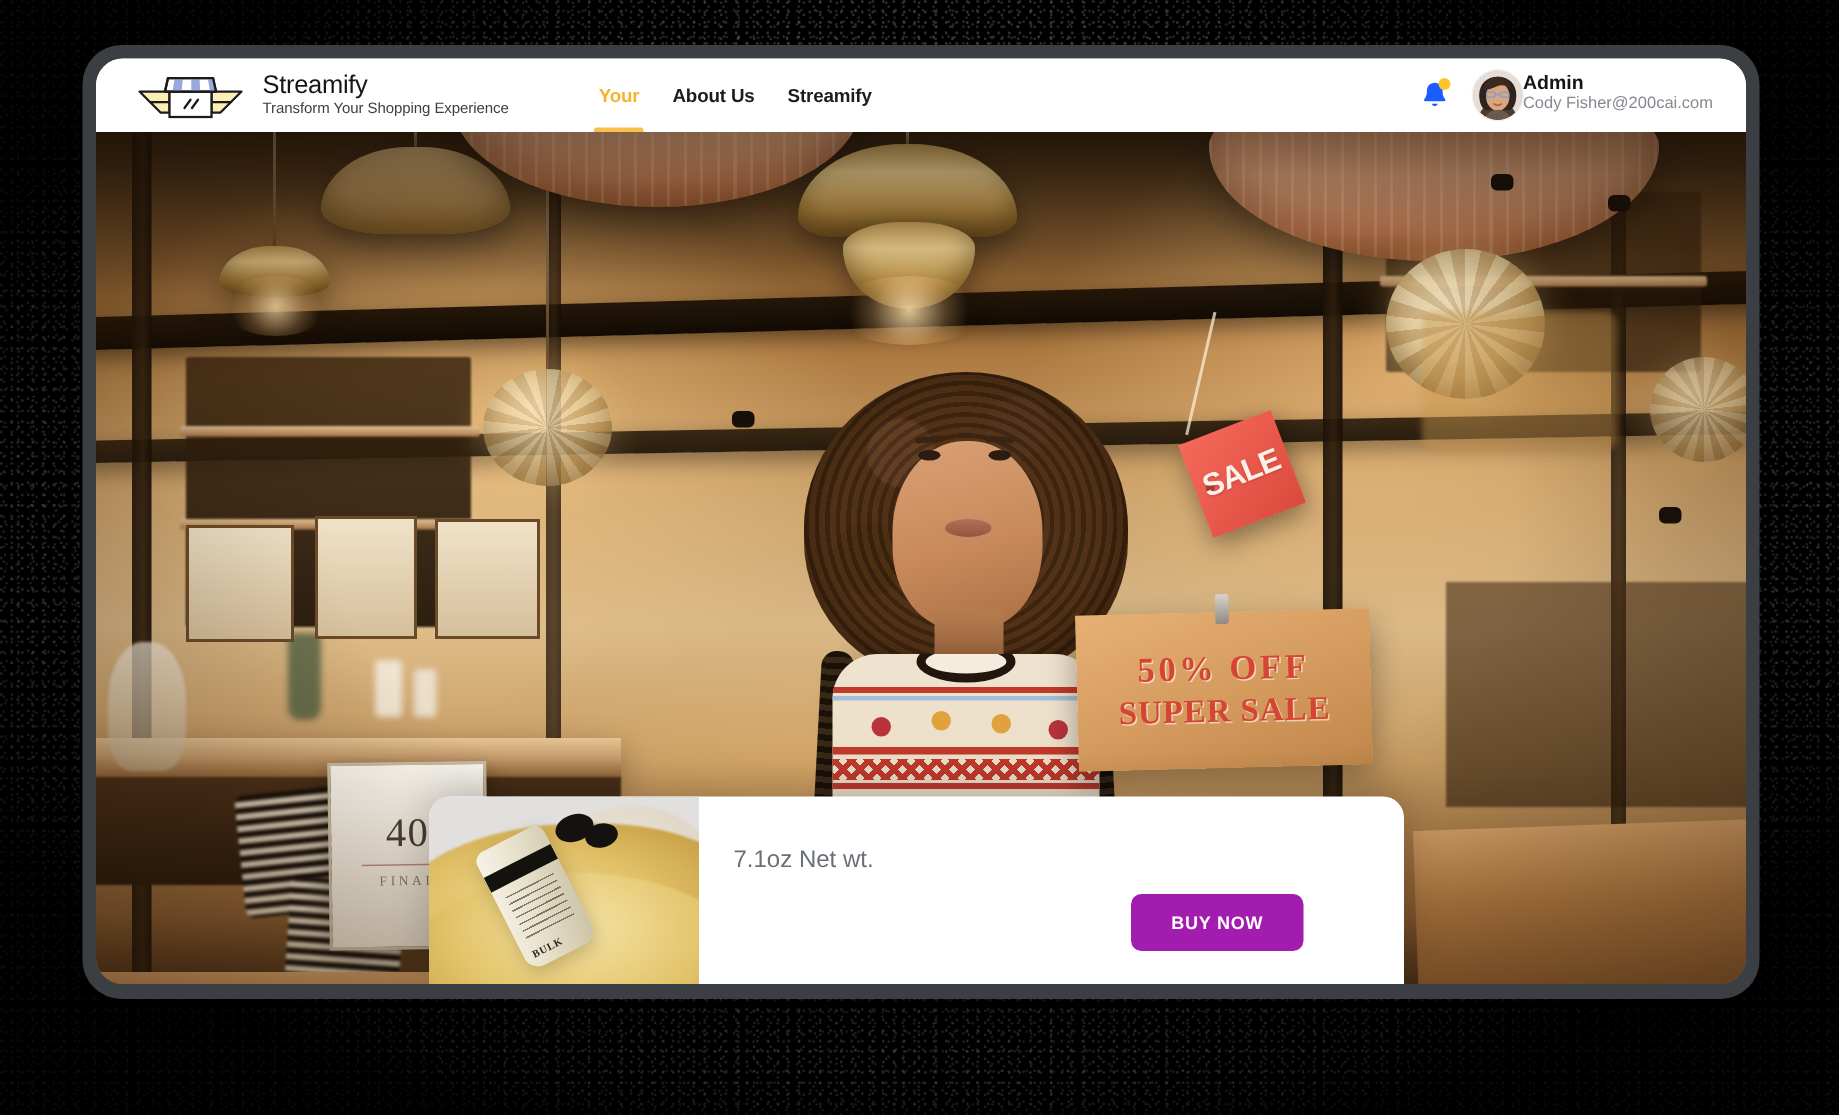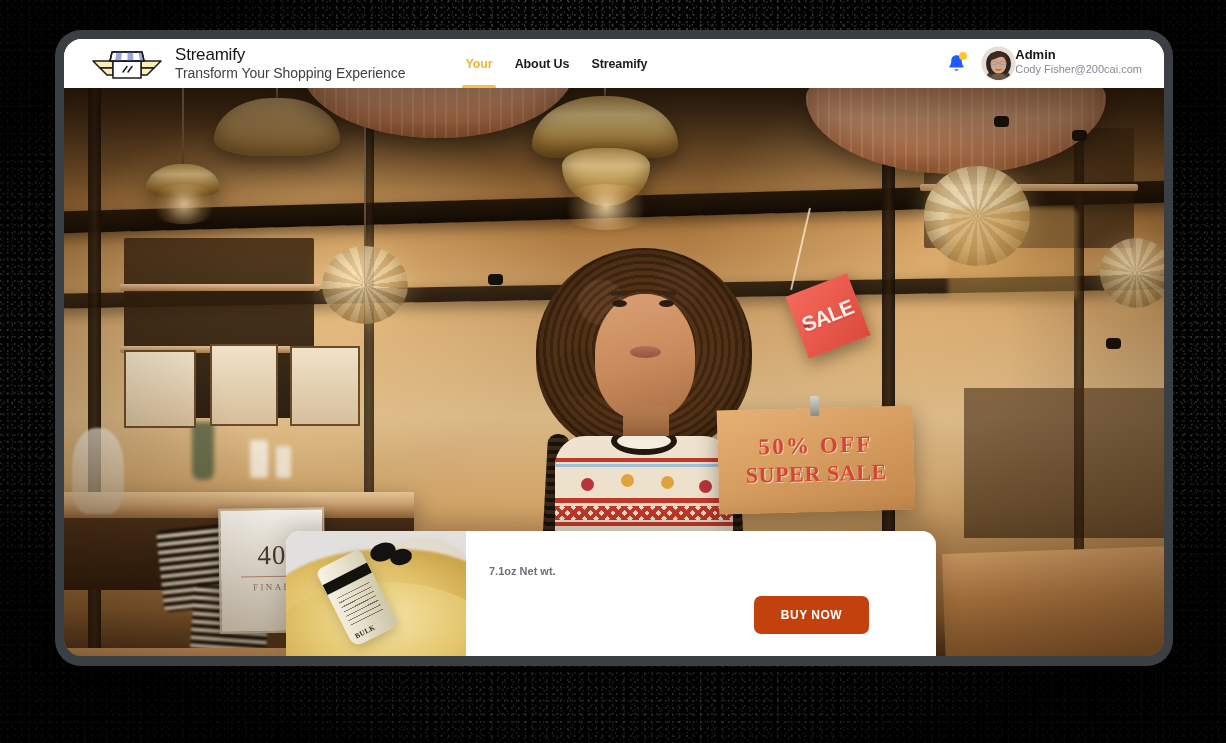--- a/index.html
+++ b/index.html
@@ -65,21 +65,21 @@
     padding: 0 0 0 26px;
     z-index: 6;
   }
   .brand { display: flex; align-items: center; gap: 11px; flex: 0 0 auto; }
   .logo { width: 74px; height: 40px; flex: 0 0 auto; }
   .brand-text { line-height: 1.08; }
   .brand-name {
     font-size: 17px; font-weight: 400; color: #15161a; letter-spacing: -.2px;
   }
   .brand-tag {
-    font-size: 14px; color: #3d4044; margin-top: 2px; letter-spacing: -.05px;
+    font-size: 10px; color: #3d4044; margin-top: 2px; letter-spacing: -.05px;
   }
 
   .nav {
     display: flex; align-items: center; gap: 22px;
     margin-left: 60px;
     height: 100%;
   }
   .nav-item {
     position: relative;
     font-size: 12.5px; font-weight: 600; color: #1b1c20;
@@ -501,35 +501,35 @@
 
   .product-info {
     flex: 1 1 auto;
     padding: 21px 0 0 23px;
     position: relative;
   }
   .p-title {
     font-size: 14px; font-weight: 700; color: #14161a; letter-spacing: -.1px;
   }
   .p-sub {
-    font-size: 11px; color: #6b6f76; margin-top: 13px; font-weight: bold;
+    font-size: 16px; color: #6b6f76; margin-top: 13px;
   }
   .p-price {
     font-size: 18px; font-weight: 700; color: #14161a;
     margin-top: 12px; letter-spacing: -.3px;
   }
   .p-qty-label {
     font-size: 12px; color: #22252a; margin-top: 14px;
   }
 
   .buy-now {
     position: absolute;
     right: 67px; bottom: 22px;
     width: 115px; height: 38px;
-    background: #c2410c; color: #fff;
+    background: #a21caf; color: #fff;
     border: none; border-radius: 7px;
     font-family: inherit; font-size: 12px; font-weight: 700;
     letter-spacing: .5px; cursor: pointer;
   }
 </style>
 </head>
 <body>
 
 <div class="backdrop">
   <div class="backdrop-noise"></div>

